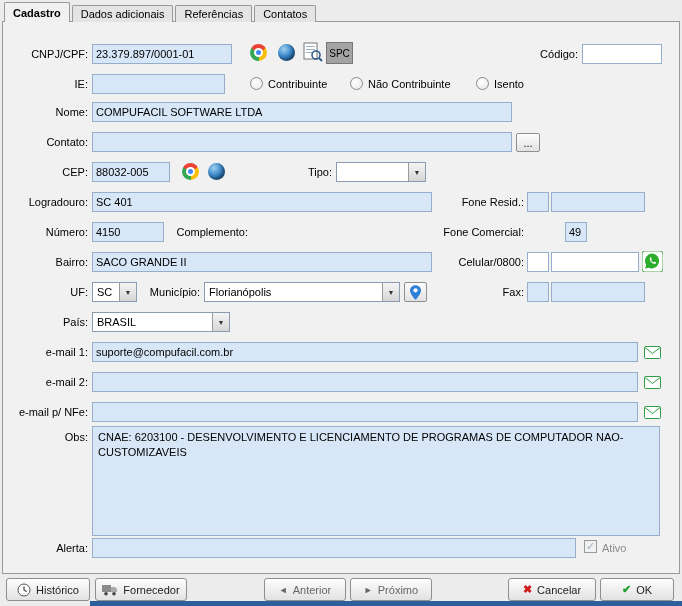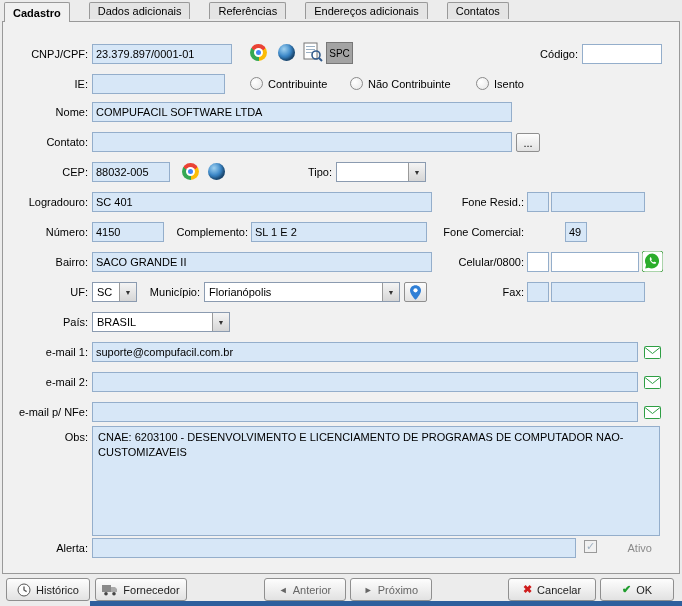--- a/index.html
+++ b/index.html
@@ -2,34 +2,34 @@
 <html><head>
 <meta charset="utf-8">
 <style>
   * { box-sizing: border-box; margin:0; padding:0; }
   body { background:#fff; font-family:"Liberation Sans", sans-serif; }
   .win {
     position:relative; width:682px; height:606px;
     background:#ececec; font-size:11px; color:#000; overflow:hidden;
   }
   
-  .tabs { position:absolute; top:2px; left:4px; display:flex; align-items:flex-start; gap:19px; z-index:5; height:20px; }
+  .tabs { position:absolute; top:2px; left:4px; display:flex; align-items:flex-end; gap:2px; z-index:5; height:20px; }
   .tab {
     height:17px; padding:2px 8px 0; background:#e4e4e4;
     border:1px solid #999; border-bottom:none; border-radius:2px 2px 0 0;
     white-space:nowrap; cursor:default;
   }
   .tab.active { height:20px; background:#f1f1f1; font-weight:bold; padding-top:4px; }
   .panel {
     position:absolute; top:21px; left:2px; width:678px; height:553px;
     border:1px solid #999; background:#f1f1f1;
   }
   
   .lbl { position:absolute; text-align:right; white-space:nowrap; }
-  .lbl.left { text-align:right; }
+  .lbl.left { text-align:left; }
   .gray { color:#8a8a8a; }
   .inp {
     position:absolute; background:#d7e7f7; border:1px solid #94aecb;
     height:20px; padding:0 3px; font:inherit; color:#000;
   }
   .inp.white { background:#fff; }
   textarea.inp { height:auto; resize:none; padding:3px 5px; line-height:1.4; overflow:hidden; }
   .combo { position:absolute; height:20px; border:1px solid #8b9bb0; background:#fff; display:flex; }
   .combo .val { flex:1; padding:3px 4px 0; overflow:hidden; white-space:nowrap;border-radius:8px; }
   .combo .arrow {
@@ -74,21 +74,20 @@
 </style>
 </head>
 <body>
 
 <div class="win">
 
   <div class="tabs">
     <div class="tab active">Cadastro</div>
     <div class="tab">Dados adicionais</div>
     <div class="tab">Referências</div>
-    <div class="tab">Endereços adicionais</div>
     <div class="tab">Contatos</div>
   </div>
   <div class="panel"></div>
 
   <div class="lbl" style="left:2px;top:48px;width:86px">CNPJ/CPF:</div>
   <input class="inp" style="left: 92px; top: 44px; width: 140px;" value="23.379.897/0001-01">
   <span class="icon chrome" style="left:250px;top:44px"></span>
   <span class="icon globe" style="left:278px;top:44px"></span>
   <span class="icon" style="left:303px;top:42px">
     <svg width="20" height="20" viewBox="0 0 20 20">
@@ -138,21 +137,20 @@
 
   <div class="lbl" style="left:2px;top:196px;width:86px">Logradouro:</div>
   <input class="inp" style="left: 92px; top: 192px; width: 340px;" value="SC 401">
   <div class="lbl" style="left:436px;top:196px;width:88px">Fone Resid.:</div>
   <input class="inp" style="left: 527px; top: 192px; width: 22px;" value="">
   <input class="inp" style="left: 551px; top: 192px; width: 94px;" value="">
 
   <div class="lbl" style="left:2px;top:226px;width:86px">Número:</div>
   <input class="inp" style="left: 92px; top: 222px; width: 72px;" value="4150">
   <div class="lbl" style="left:166px;top:226px;width:82px">Complemento:</div>
-  <input class="inp" style="left: 251px; top: 222px; width: 176px;" value="SL 1 E 2">
   <div class="lbl" style="left:428px;top:226px;width:96px">Fone Comercial:</div>
   <input class="inp" style="left: 527px; top: 222px; width: 22px; margin-left: 38px;" value="49">
 
   <div class="lbl" style="left:2px;top:256px;width:86px">Bairro:</div>
   <input class="inp" style="left: 92px; top: 252px; width: 340px;" value="SACO GRANDE II">
   <div class="lbl" style="left:428px;top:256px;width:96px">Celular/0800:</div>
   <input class="inp white" style="left: 527px; top: 252px; width: 22px;" value="">
   <input class="inp white" style="left: 551px; top: 252px; width: 88px;" value="">
   <span class="icon" style="left:642px;top:251px">
     <svg width="21" height="21" viewBox="0 0 21 21">

